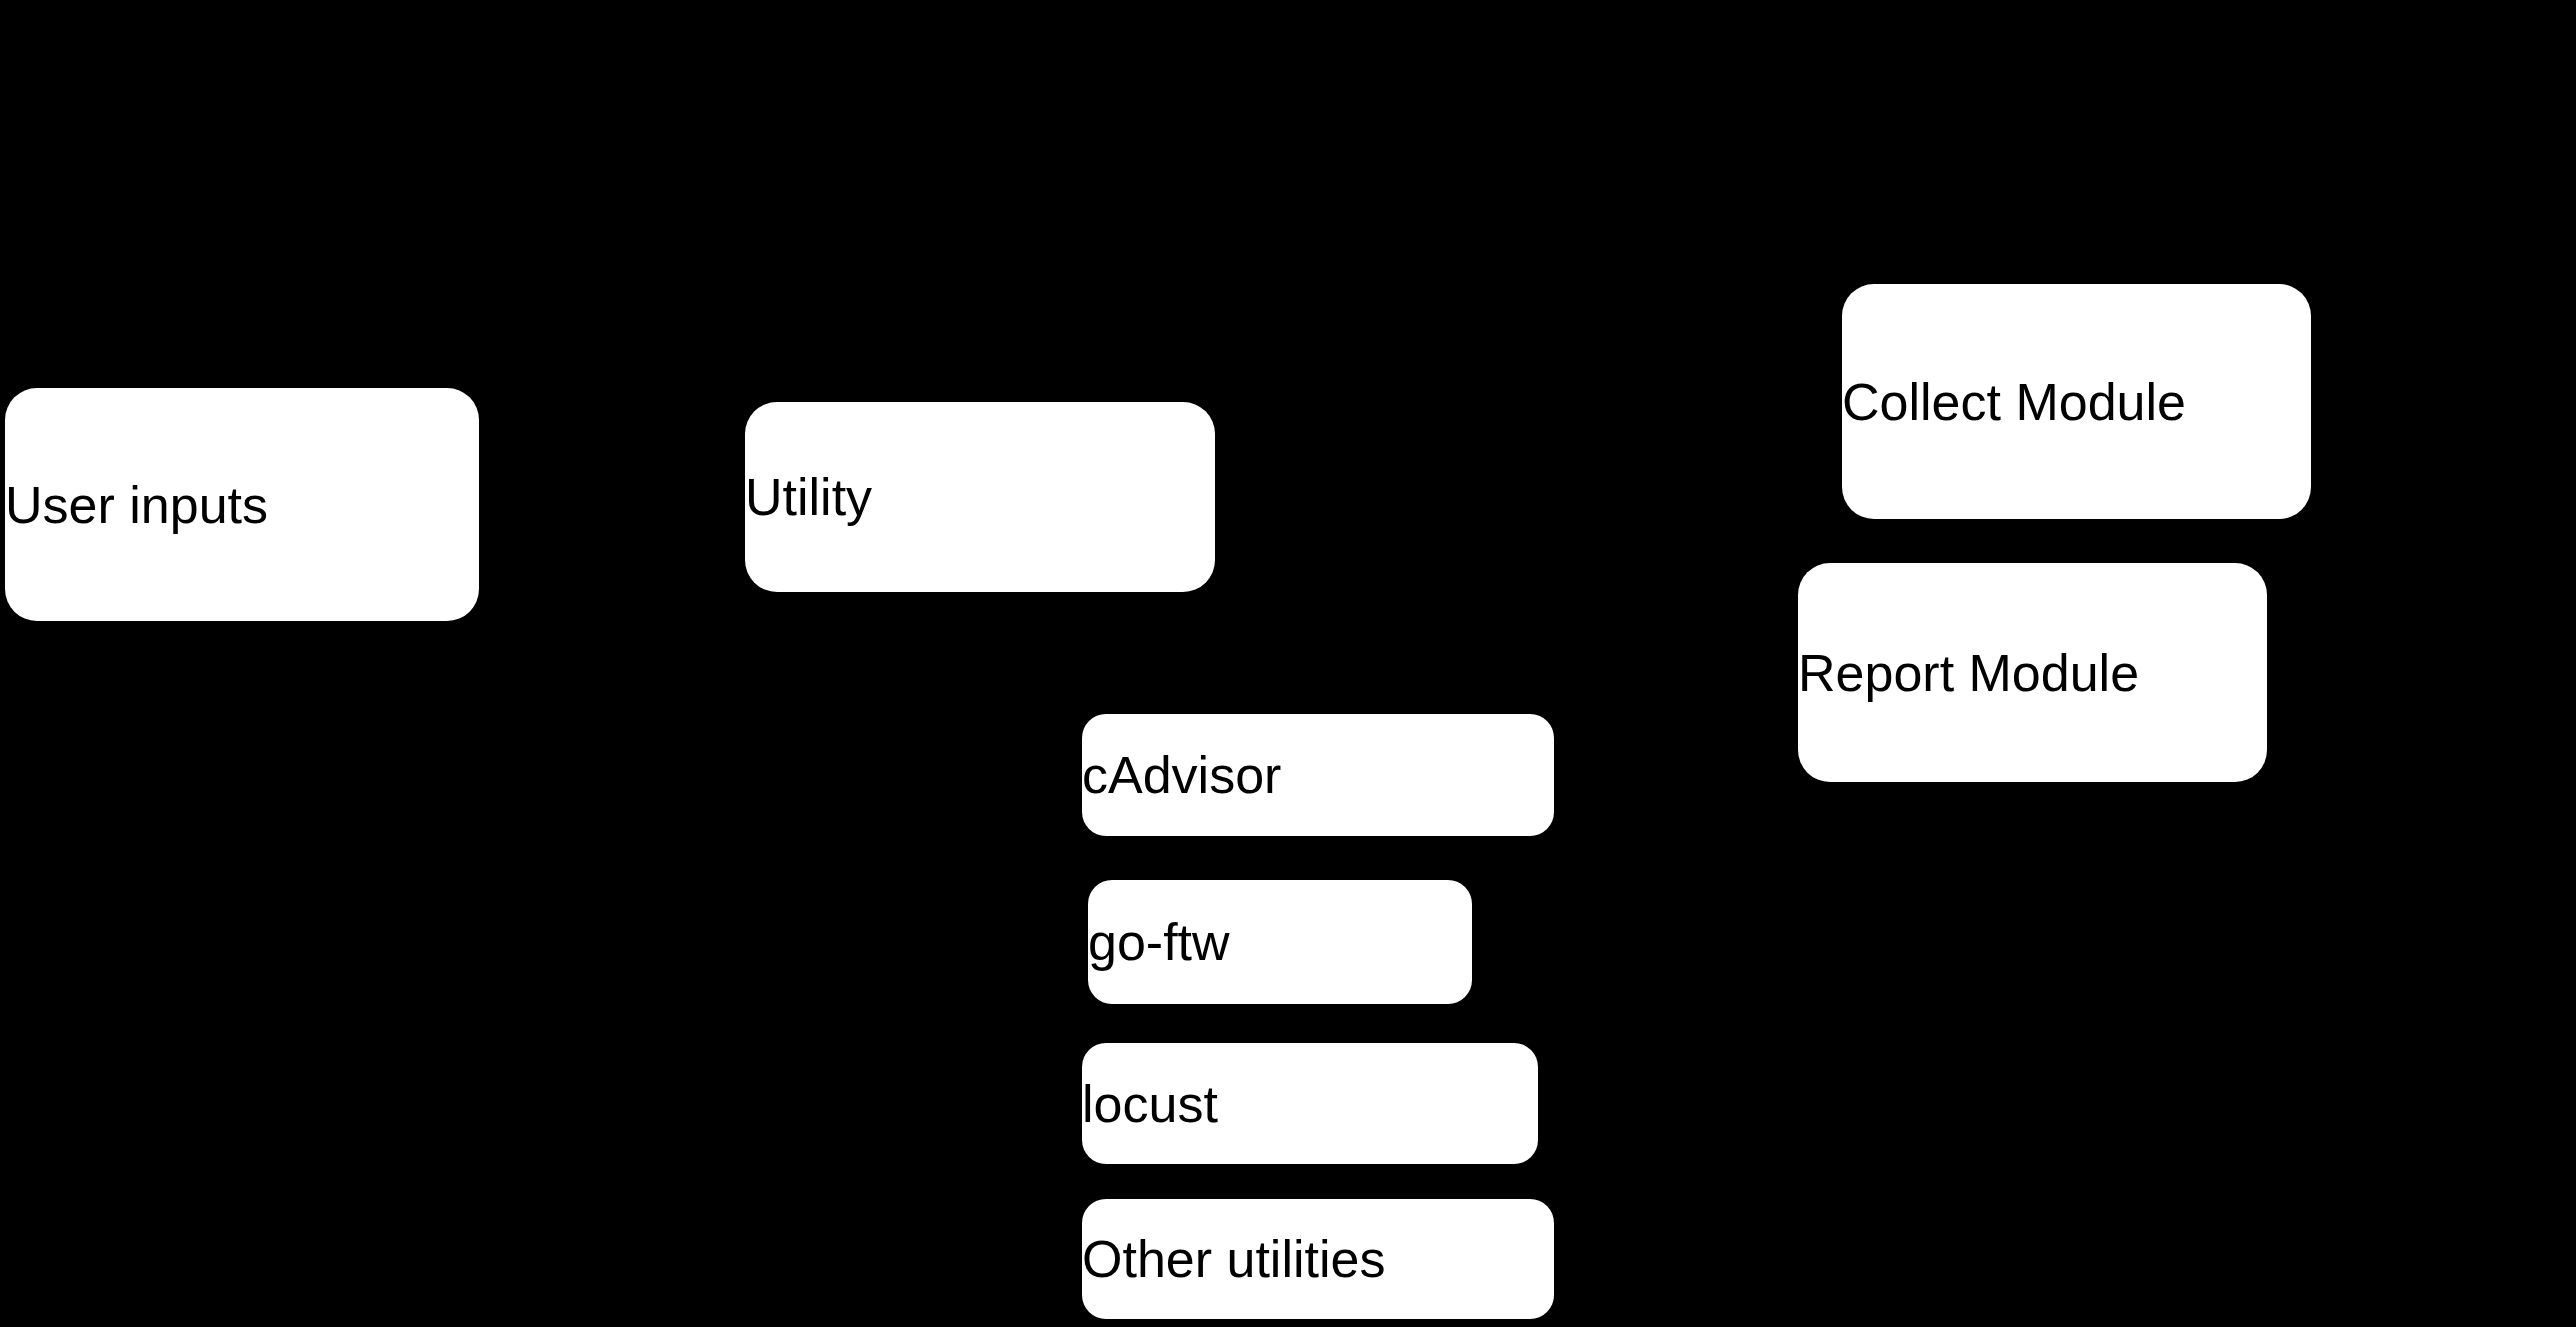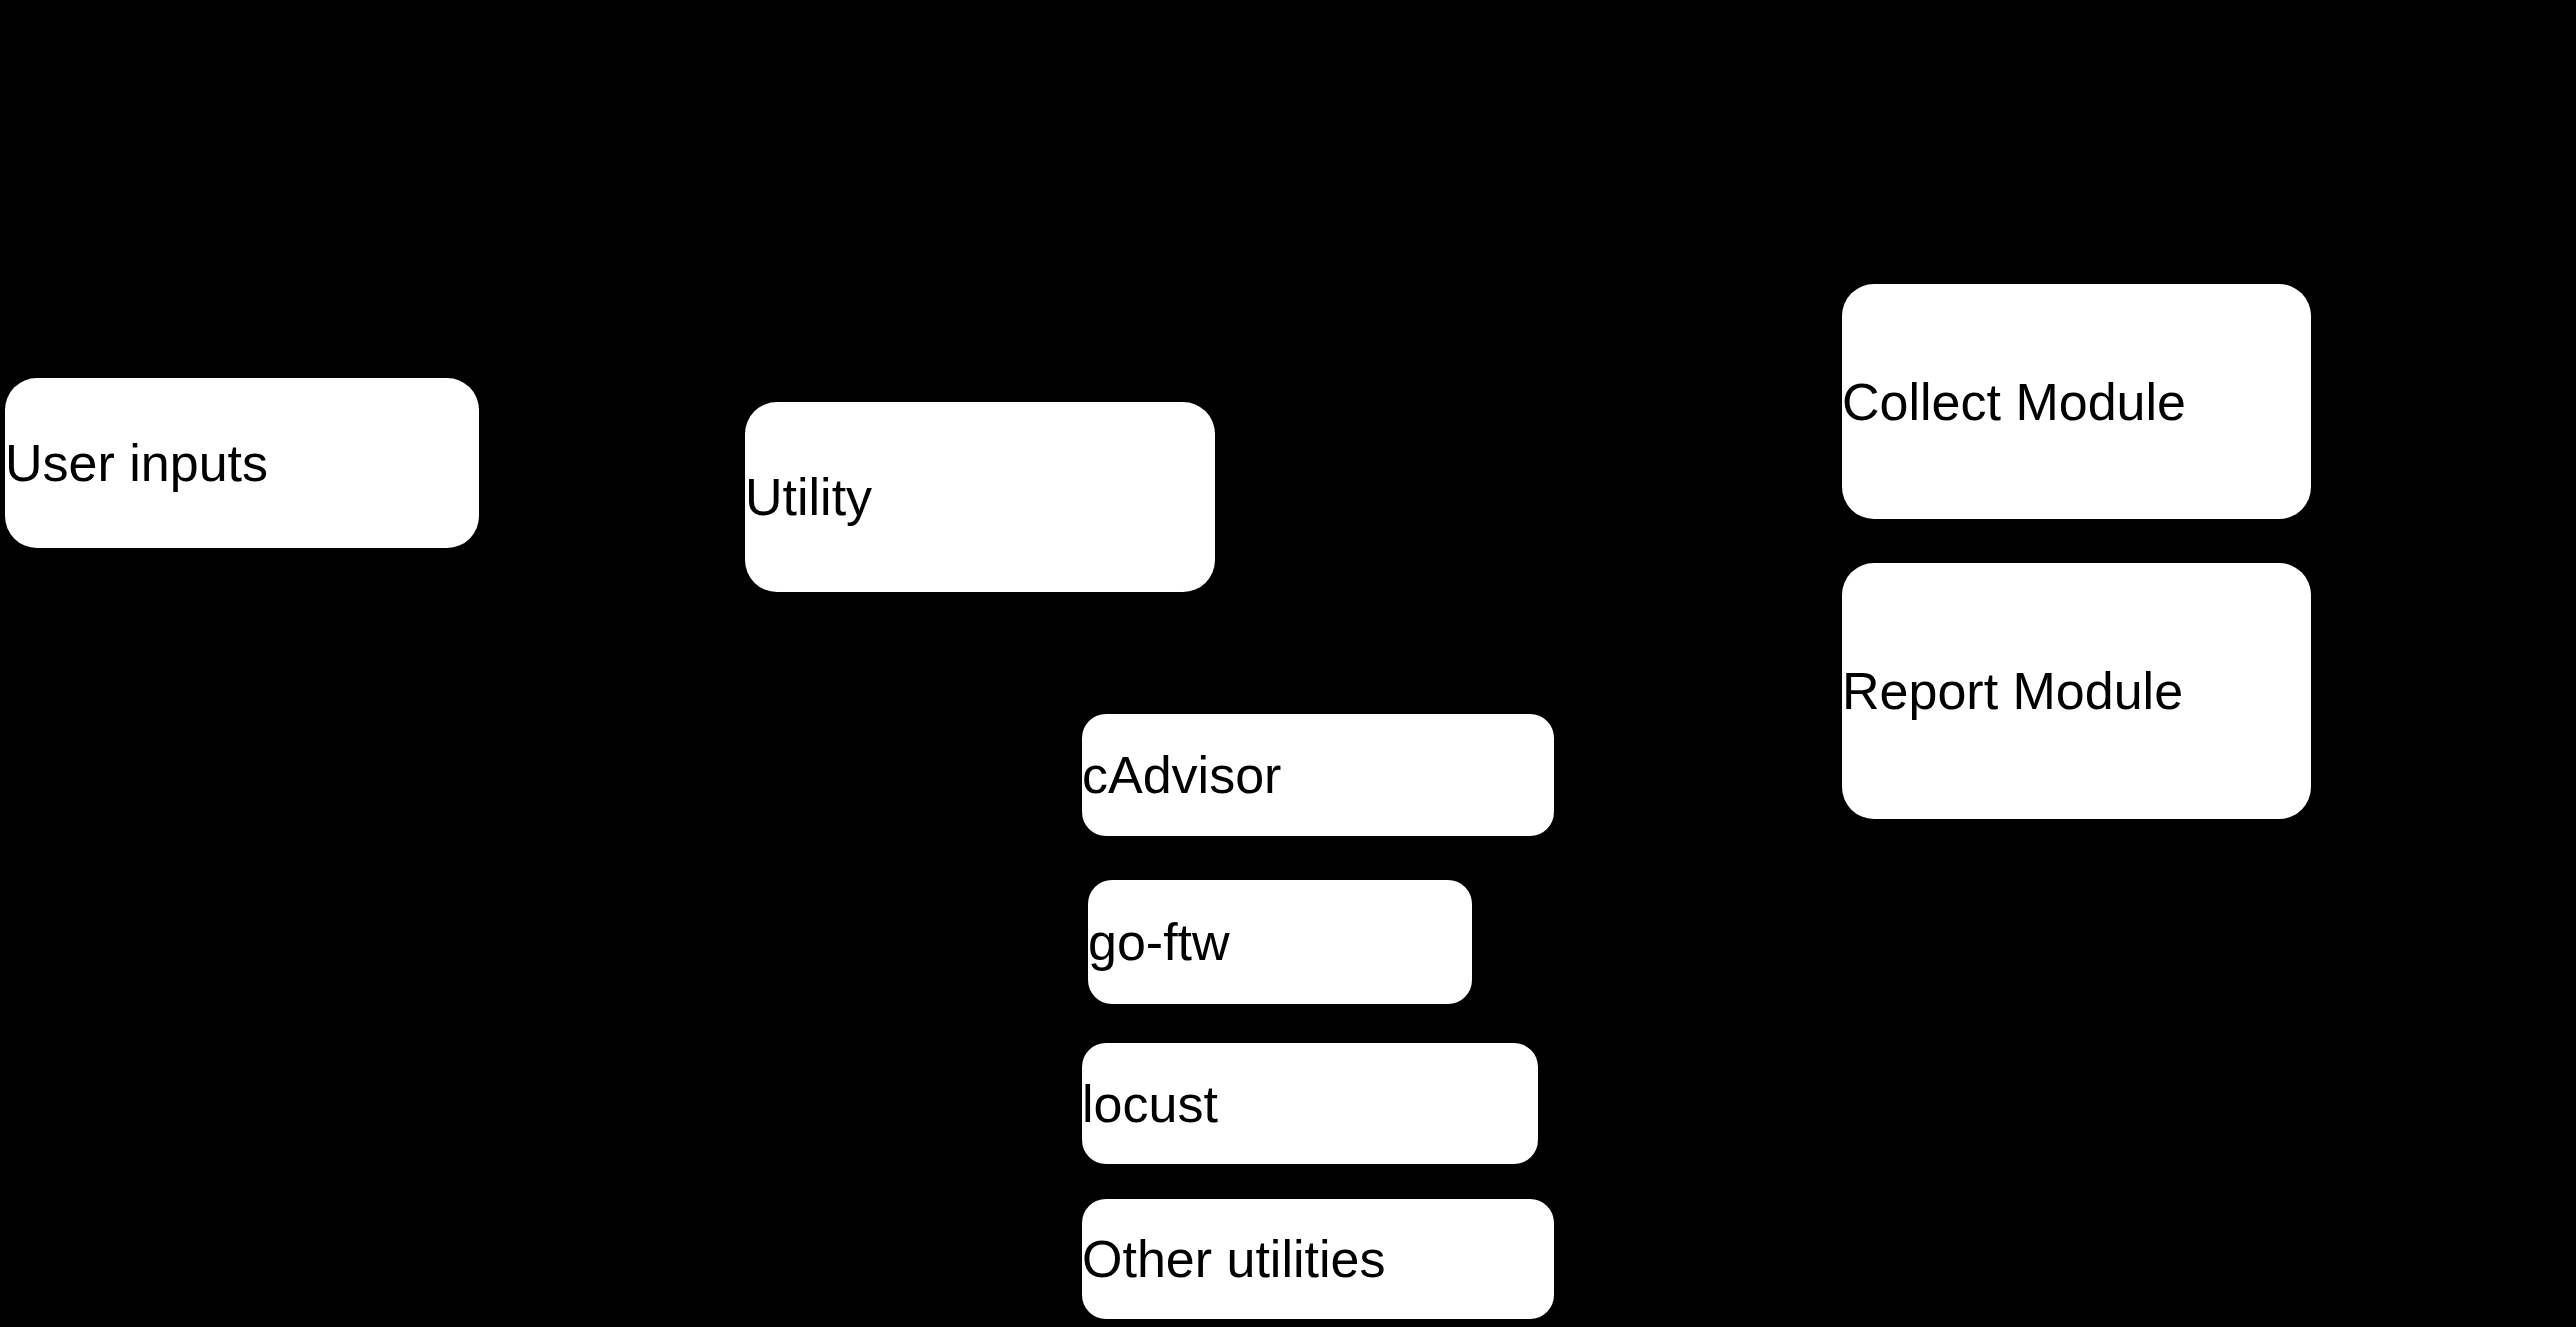--- a/index.html
+++ b/index.html
@@ -23,24 +23,24 @@
     align-items: center;
     justify-content: flex-start;
     text-align: center;
     font-size: 52px;
     line-height: 1;
     white-space: nowrap;
   }
   .node--large { border-radius: 32px; }
   .node--small { border-radius: 24px; }
 
-  #n-user-inputs { left: 5px;    top: 378px;  width: 474px; height: 170px; }
+  #n-user-inputs { left: 5px;    top: 388px;  width: 474px; height: 233px; }
   #n-utility     { left: 745px;  top: 402px;  width: 470px; height: 190px; }
   #n-collect     { left: 1842px; top: 284px;  width: 469px; height: 235px; }
-  #n-report      { left: 1842px; top: 563px;  width: 469px; height: 256px; }
+  #n-report      { left: 1798px; top: 563px;  width: 469px; height: 219px; }
   #n-cadvisor    { left: 1082px; top: 714px;  width: 472px; height: 122px; }
   #n-goftw       { left: 1088px; top: 880px;  width: 384px; height: 124px; }
   #n-locust      { left: 1082px; top: 1043px; width: 456px; height: 121px; }
   #n-other       { left: 1082px; top: 1199px; width: 472px; height: 120px; }
 </style>
 </head>
 <body>
 
 <div class="canvas">
 

